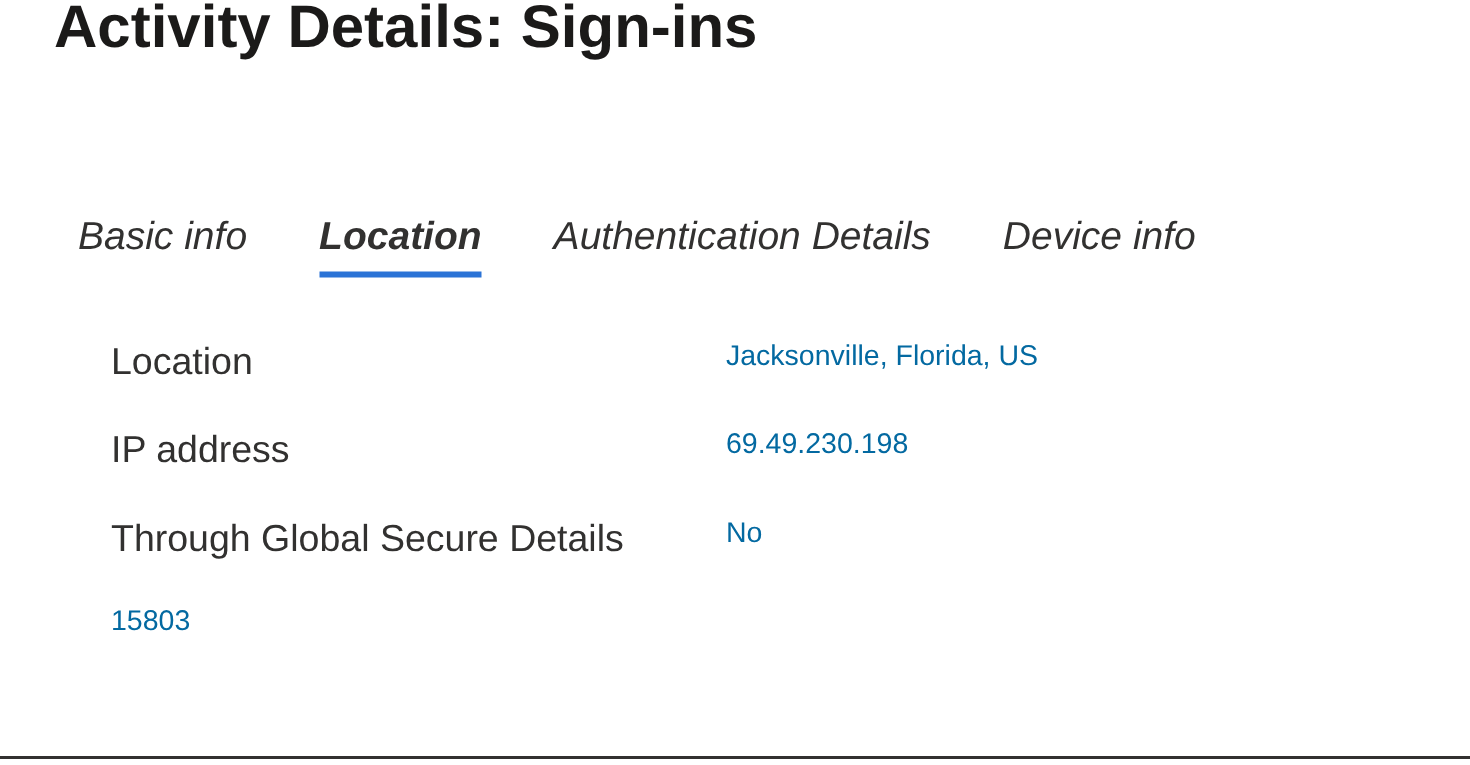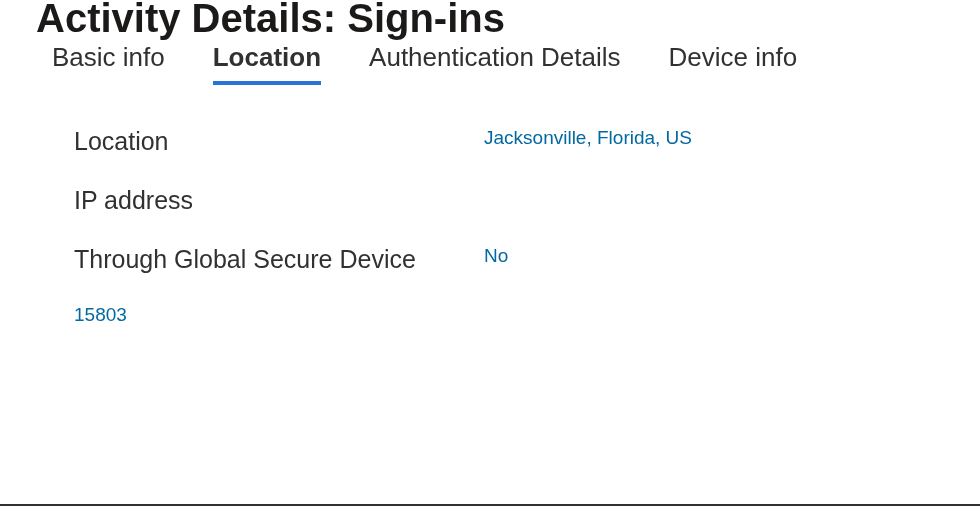--- a/index.html
+++ b/index.html
@@ -20,20 +20,22 @@
       font-weight: 600;
       color: #1b1a19;
       padding: 0 0 0 36px;
       line-height: 1.2;
       margin-top: -6px;
     }
     .tabs {
       display: flex;
       gap: 48px;
       padding: 0 0 0 52px;
+      margin-top: 100px;
+      font-style: italic;
     }
     .tab {
       font-size: 26px;
       color: #323130;
       padding-bottom: 10px;
       cursor: pointer;
       position: relative;
     }
     .tab.active {
       font-weight: 600;
@@ -85,23 +87,24 @@
   <div class="tab">Device info</div>
 </div>
 
 <div class="details">
   <div class="detail-row">
     <div class="detail-label">Location</div>
     <div class="detail-value">Jacksonville, Florida, US</div>
   </div>
   <div class="detail-row">
     <div class="detail-label">IP address</div>
+    <div class="detail-value">69.49.230.198</div>
   </div>
   <div class="detail-row">
-    <div class="detail-label">Through Global Secure Device</div>
+    <div class="detail-label">Through Global Secure Details</div>
     <div class="detail-value">No</div>
   </div>
   <div class="detail-row">
     <div class="detail-value">15803</div>
   </div>
 </div>
 
 <div class="bottom-border"></div>
 
 </body></html>

